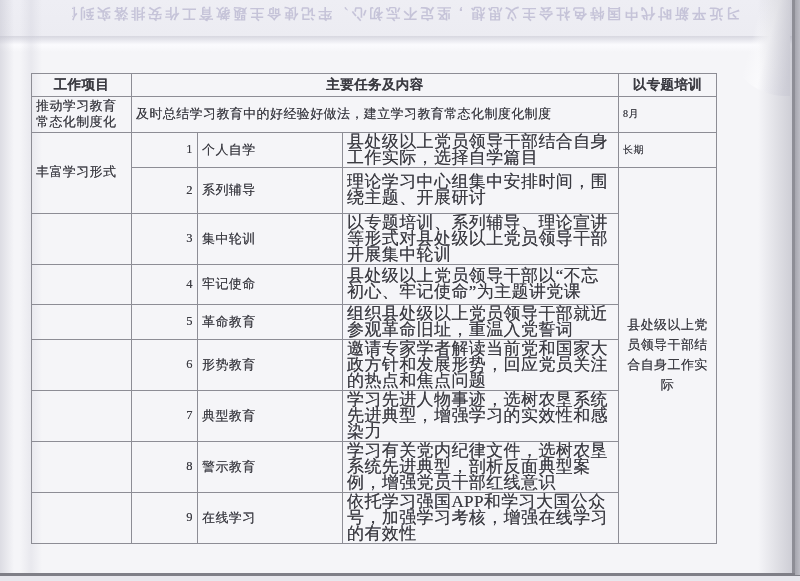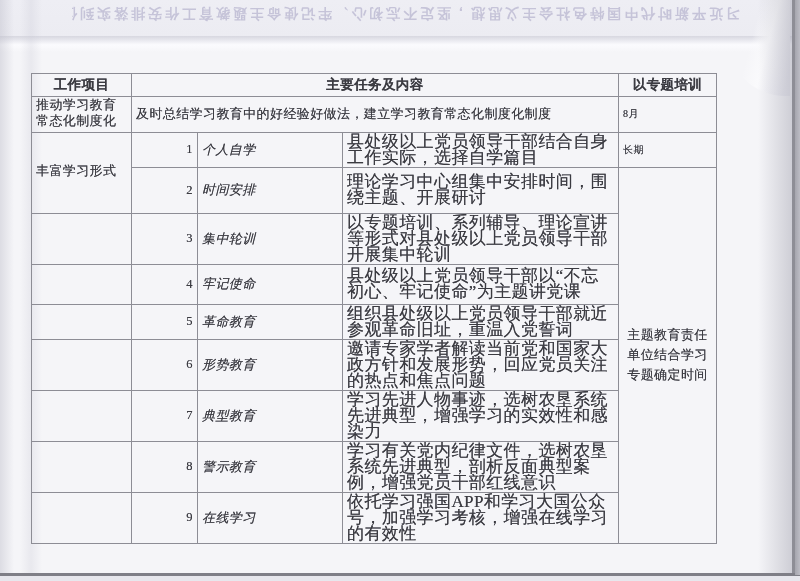--- a/index.html
+++ b/index.html
@@ -57,24 +57,24 @@
   }
   table.sched td{
     border:1px solid #8d8d95;
     padding:1px 4px;
     vertical-align:middle;
     letter-spacing:.4px;
     overflow:hidden;
   }
   table.sched{border:1.5px solid #7e7e86;}
   td.hdr{font-weight:bold;text-align:center;font-size:13.5px;letter-spacing:1px;}
-  td.proj{line-height:1.25;padding-left:4px;font-family:Liberation Mono, monospace;}
+  td.proj{line-height:1.25;padding-left:4px;}
   td.proj-center{text-align:left;}
   td.num{text-align:right;padding-right:3px;font-size:12.5px;}
-  td.name{padding-left:5px;font-style:italic;}
+  td.name{padding-left:5px;}
   td.desc{padding:1px 6px 1px 5px;line-height:16px;font-size:17px;}
   td.time{padding-left:13px;font-size:10px;}
   td.time-center{text-align:center;line-height:1.55;padding:0 8px 0 10px;font-size:13px;}
   td.task-center{text-align:left;letter-spacing:1px;}
   .txt{text-shadow:0 0 .4px rgba(60,60,72,.75);}
 </style>
 </head>
 <body>
 
 <div class="paper">
@@ -107,23 +107,23 @@
     </tr>
     <tr style="height:30px">
       <td class="proj proj-center txt" rowspan="2">丰富学习形式</td>
       <td class="num txt">1</td>
       <td class="name txt">个人自学</td>
       <td class="desc txt">县处级以上党员领导干部结合自身工作实际，选择自学篇目</td>
       <td class="time txt">长期</td>
     </tr>
     <tr style="height:46px">
       <td class="num txt">2</td>
-      <td class="name txt">时间安排</td>
+      <td class="name txt">系列辅导</td>
       <td class="desc txt">理论学习中心组集中安排时间，围绕主题、开展研讨</td>
-      <td class="time-center txt" rowspan="8">主题教育责任单位结合学习专题确定时间</td>
+      <td class="time-center txt" rowspan="8">县处级以上党员领导干部结合自身工作实际</td>
     </tr>
     <tr style="height:41px">
       <td></td>
       <td class="num txt">3</td>
       <td class="name txt">集中轮训</td>
       <td class="desc txt">以专题培训、系列辅导、理论宣讲等形式对县处级以上党员领导干部开展集中轮训</td>
     </tr>
     <tr style="height:40px">
       <td></td>
       <td class="num txt">4</td>

